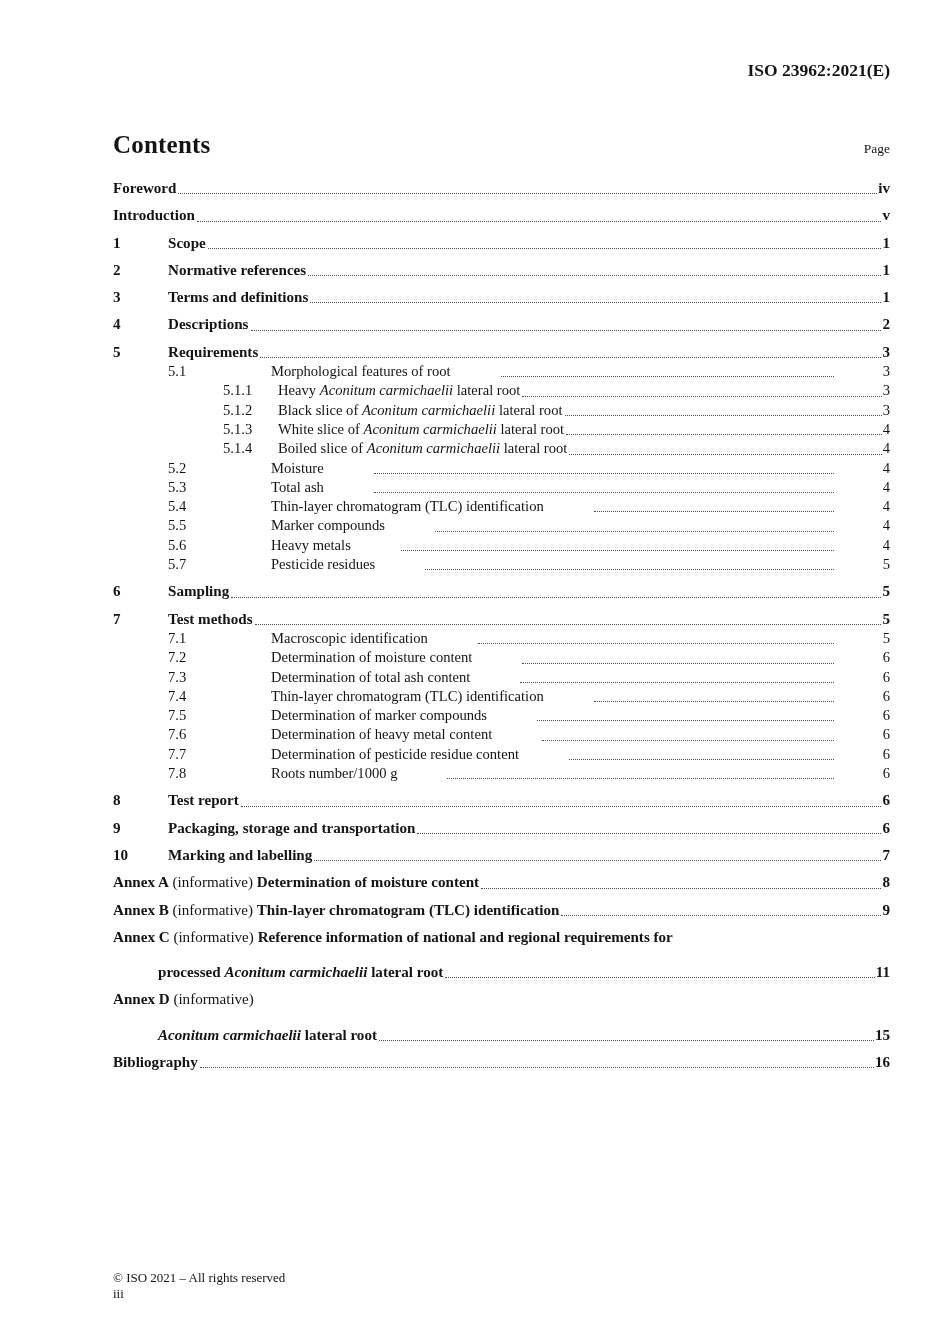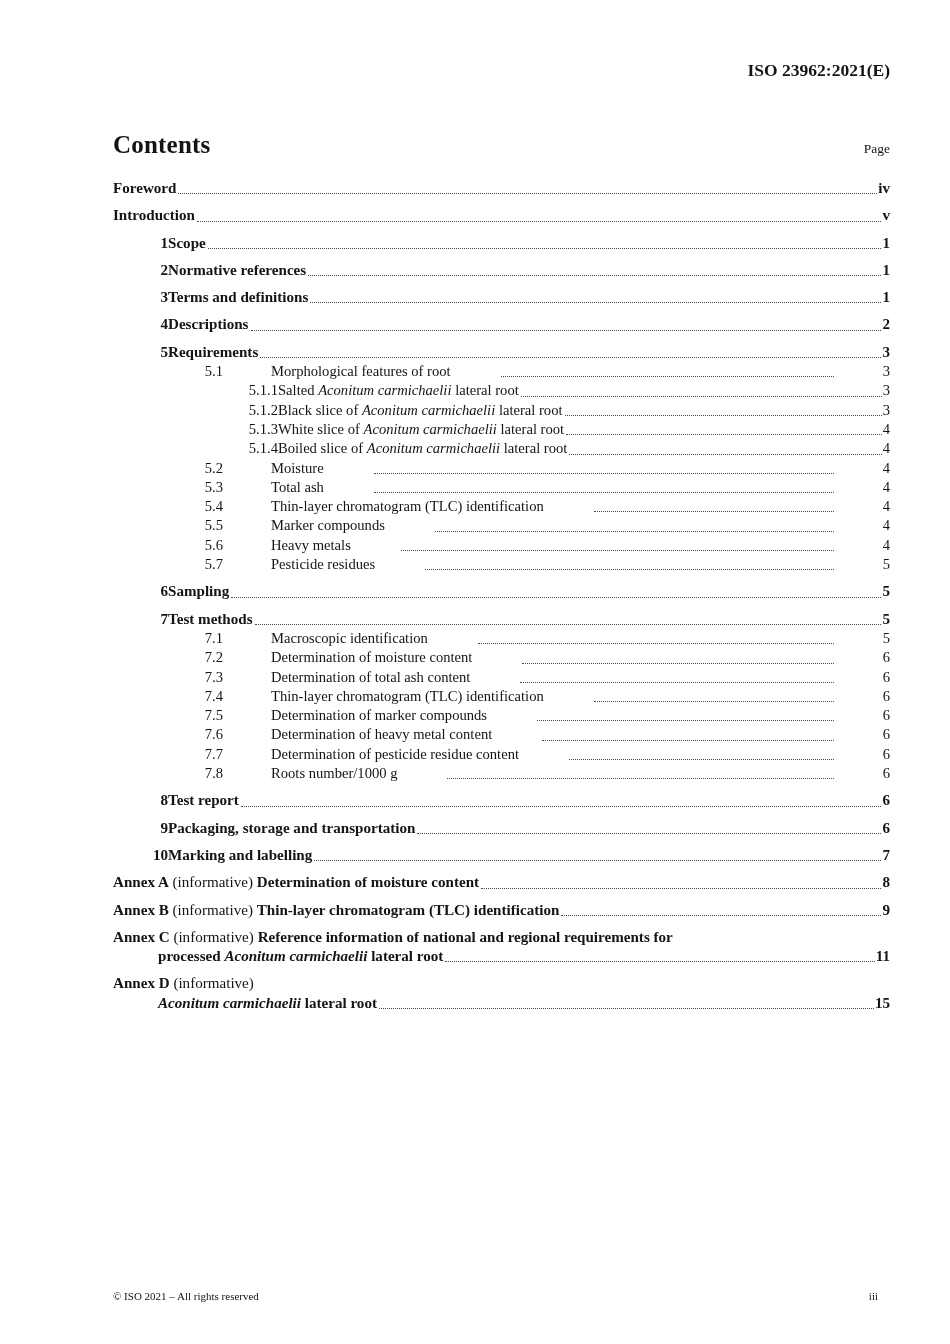--- a/index.html
+++ b/index.html
@@ -15,46 +15,47 @@
     position:absolute; top:60px; left:117px; right:60px;
     text-align:right; font-weight:bold; font-size:17.5px;
   }
   .content { position:absolute; left:113px; right:60px; top:131px; }
   .contents-head { display:flex; justify-content:space-between; align-items:baseline; }
   .contents-title { font-size:25px; font-weight:bold; letter-spacing:0.2px; }
   .page-label { font-size:13.5px; }
   .toc { margin-top:20px; }
   .row {
     display:flex; align-items:baseline;
-    font-size:14.6px; line-height:19.3px;text-align:right;
+    font-size:14.6px; line-height:19.3px;
   }
   .row.main { font-size:15.1px; margin-top:8px; }
-  .row.cont { margin-top:0; }
+  .row.cont { margin-top:16px; }
   .lvl0 { padding-left:0; }
   .lvl1 { padding-left:55px;gap:48px; }
   .lvl2 { padding-left:110px; }
   .row.cont.lvl0 { padding-left:45px; }
   .num { flex:0 0 55px; white-space:pre; }
   .main .num { font-weight:bold; }
   .seg { white-space:pre; }
   .seg.b { font-weight:bold; }
   .seg.i { font-style:italic;font-family:Liberation Serif, serif; }
   .leader {
     flex:1 1 auto; min-width:8px;
     border-bottom:1px dotted #4a4a4a;
     align-self:flex-end;
     margin:0 1px 4px 2px;
     height:1px;
   }
   .pagenum { flex:0 0 auto; }
   .main .pagenum { font-weight:bold; }
   .footer {
-    position:absolute; left:113px; right:72px; bottom:42px;
+    position:absolute; left:113px; right:60px; bottom:42px;
     display:flex; justify-content:space-between; align-items:baseline;
-    font-size:11px;
+    font-size:13px;
+    flex-direction:column;
   }
 </style>
 </head>
 <body>
 
 <div class="doc-ref">ISO 23962:2021(E)</div>
 
 <div class="content">
   <div class="contents-head">
     <span class="contents-title">Contents</span>
@@ -102,21 +103,21 @@
         <span class="pagenum">3</span>
       </div>
       <div class="row lvl1">
         <span class="num">5.1</span>
         <span class="seg">Morphological features of root</span>
         <span class="leader"></span>
         <span class="pagenum">3</span>
       </div>
       <div class="row lvl2">
         <span class="num">5.1.1</span>
-        <span class="seg">Salted </span>
+        <span class="seg">Heavy </span>
         <span class="seg i">Aconitum carmichaelii</span>
         <span class="seg"> lateral root</span>
         <span class="leader"></span>
         <span class="pagenum">3</span>
       </div>
       <div class="row lvl2">
         <span class="num">5.1.2</span>
         <span class="seg">Black slice of </span>
         <span class="seg i">Aconitum carmichaelii</span>
         <span class="seg"> lateral root</span>
@@ -281,20 +282,25 @@
       </div>
       <div class="row lvl0 main">
         <span class="seg b">Annex D</span>
         <span class="seg"> (informative) </span>
       </div>
       <div class="row lvl0 main cont">
         <span class="seg b i">Aconitum carmichaelii</span>
         <span class="seg b"> lateral root</span>
         <span class="leader"></span>
         <span class="pagenum">15</span>
+      </div>
+      <div class="row lvl0 main">
+        <span class="seg b">Bibliography</span>
+        <span class="leader"></span>
+        <span class="pagenum">16</span>
       </div>
     </div>
 </div>
 
 <div class="footer">
   <span>© ISO 2021 – All rights reserved</span>
   <span>iii</span>
 </div>
 
 </body></html>

